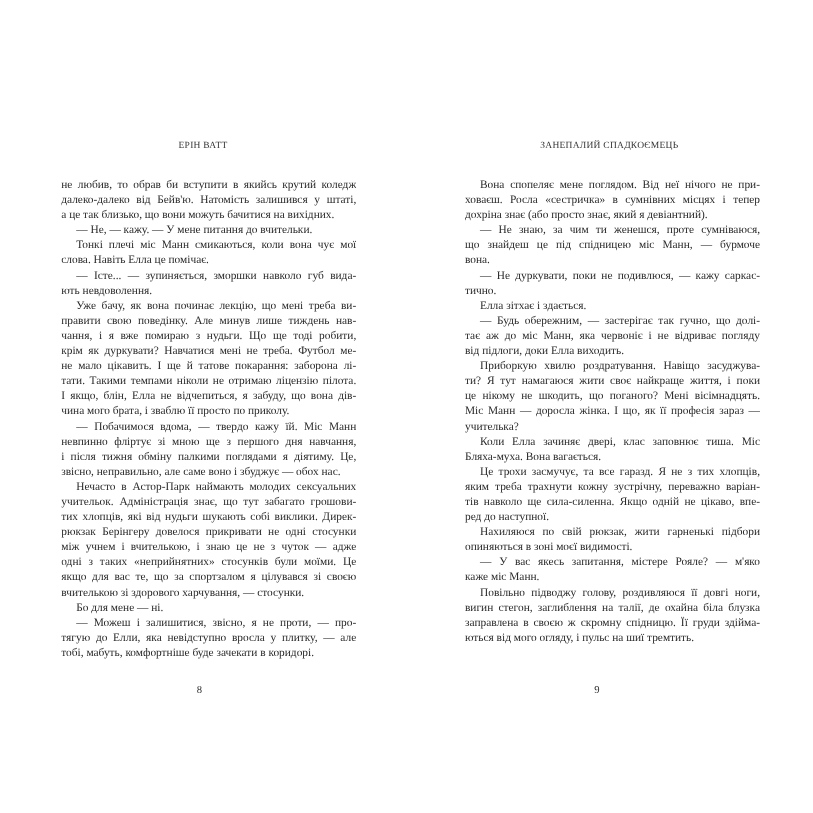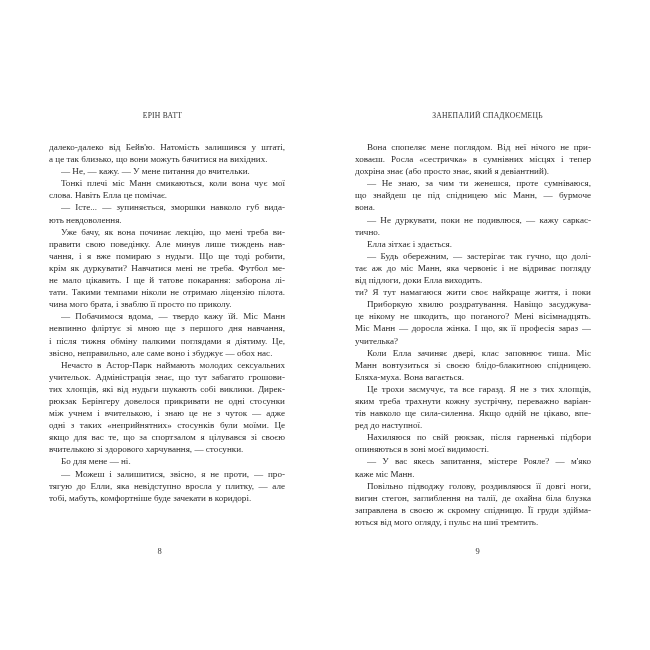--- a/index.html
+++ b/index.html
@@ -42,21 +42,21 @@
     .body-text {
       position: absolute;
       top: 141px;
       font-family: "Liberation Serif", serif;
       font-size: 9.1px;
       line-height: 12.1px;
       color: #2a2a2a;
       text-align: justify;
     }
     .page.left .body-text { left: 49px; width: 236px; }
-    .page.right .body-text { left: 30px; width: 236px; }
+    .page.right .body-text { left: 47px; width: 236px; }
 
     .line {
       display: block;
       white-space: nowrap;
       text-align-last: justify;
       overflow: hidden;
       height: 12.1px;
     }
     .line.indent { padding-left: 12px; }
     .line.last { text-align-last: left; }
@@ -73,33 +73,35 @@
     .page.left .folio { left: -3px; }
     .page.right .folio { left: -10px; }
   </style>
 </head>
 <body>
 
 <div class="spread">
   <div class="page left">
     <div class="running-head">ЕРІН ВАТТ</div>
     <div class="body-text" id="left-body">
+        <span class="line">не любив, то обрав би вступити в якийсь крутий коледж</span>
         <span class="line">далеко-далеко від Бейв'ю. Натомість залишився у штаті,</span>
         <span class="line last">а це так близько, що вони можуть бачитися на вихідних.</span>
         <span class="line indent last">— Не, — кажу. — У мене питання до вчительки.</span>
         <span class="line indent">Тонкі плечі міс Манн смикаються, коли вона чує мої</span>
         <span class="line last">слова. Навіть Елла це помічає.</span>
         <span class="line indent">— Істе... — зупиняється, зморшки навколо губ вида-</span>
         <span class="line last">ють невдоволення.</span>
         <span class="line indent">Уже бачу, як вона починає лекцію, що мені треба ви-</span>
         <span class="line">правити свою поведінку. Але минув лише тиждень нав-</span>
         <span class="line">чання, і я вже помираю з нудьги. Що ще тоді робити,</span>
         <span class="line">крім як дуркувати? Навчатися мені не треба. Футбол ме-</span>
         <span class="line">не мало цікавить. І ще й татове покарання: заборона лі-</span>
         <span class="line">тати. Такими темпами ніколи не отримаю ліцензію пілота.</span>
+        <span class="line">І якщо, блін, Елла не відчепиться, я забуду, що вона дів-</span>
         <span class="line last">чина мого брата, і зваблю її просто по приколу.</span>
         <span class="line indent">— Побачимося вдома, — твердо кажу їй. Міс Манн</span>
         <span class="line">невпинно фліртує зі мною ще з першого дня навчання,</span>
         <span class="line">і після тижня обміну палкими поглядами я діятиму. Це,</span>
         <span class="line last">звісно, неправильно, але саме воно і збуджує — обох нас.</span>
         <span class="line indent">Нечасто в Астор-Парк наймають молодих сексуальних</span>
         <span class="line">учительок. Адміністрація знає, що тут забагато грошови-</span>
         <span class="line">тих хлопців, які від нудьги шукають собі виклики. Дирек-</span>
         <span class="line">рюкзак Берінгеру довелося прикривати не одні стосунки</span>
         <span class="line">між учнем і вчителькою, і знаю це не з чуток — адже</span>
@@ -121,33 +123,32 @@
         <span class="line last">дохріна знає (або просто знає, який я девіантний).</span>
         <span class="line indent">— Не знаю, за чим ти женешся, проте сумніваюся,</span>
         <span class="line">що знайдеш це під спідницею міс Манн, — бурмоче</span>
         <span class="line last">вона.</span>
         <span class="line indent">— Не дуркувати, поки не подивлюся, — кажу саркас-</span>
         <span class="line last">тично.</span>
         <span class="line indent last">Елла зітхає і здається.</span>
         <span class="line indent">— Будь обережним, — застерігає так гучно, що долі-</span>
         <span class="line">тає аж до міс Манн, яка червоніє і не відриває погляду</span>
         <span class="line last">від підлоги, доки Елла виходить.</span>
+        <span class="line indent">Приборкую хвилю роздратування. Навіщо засуджува-</span>
         <span class="line">ти? Я тут намагаюся жити своє найкраще життя, і поки</span>
-        <span class="line indent">Приборкую хвилю роздратування. Навіщо засуджува-</span>
         <span class="line">це нікому не шкодить, що поганого? Мені вісімнадцять.</span>
         <span class="line">Міс Манн — доросла жінка. І що, як її професія зараз —</span>
         <span class="line last">учителька?</span>
         <span class="line indent">Коли Елла зачиняє двері, клас заповнює тиша. Міс</span>
-        <span class="line">Манн вовтузиться зі своєю блідо-блакитною спідницею.</span>
         <span class="line last">Бляха-муха. Вона вагається.</span>
         <span class="line indent">Це трохи засмучує, та все гаразд. Я не з тих хлопців,</span>
         <span class="line">яким треба трахнути кожну зустрічну, переважно варіан-</span>
         <span class="line">тів навколо ще сила-силенна. Якщо одній не цікаво, впе-</span>
         <span class="line last">ред до наступної.</span>
-        <span class="line indent">Нахиляюся по свій рюкзак, після гарненькі підбори</span>
+        <span class="line indent">Нахиляюся по свій рюкзак, жити гарненькі підбори</span>
         <span class="line last">опиняються в зоні моєї видимості.</span>
         <span class="line indent">— У вас якесь запитання, містере Рояле? — м'яко</span>
         <span class="line last">каже міс Манн.</span>
         <span class="line indent">Повільно підводжу голову, роздивляюся її довгі ноги,</span>
         <span class="line">вигин стегон, заглиблення на талії, де охайна біла блузка</span>
         <span class="line">заправлена в своєю ж скромну спідницю. Її груди здійма-</span>
         <span class="line last">ються від мого огляду, і пульс на шиї тремтить.</span>
       </div>
     <div class="folio">9</div>
   </div>

